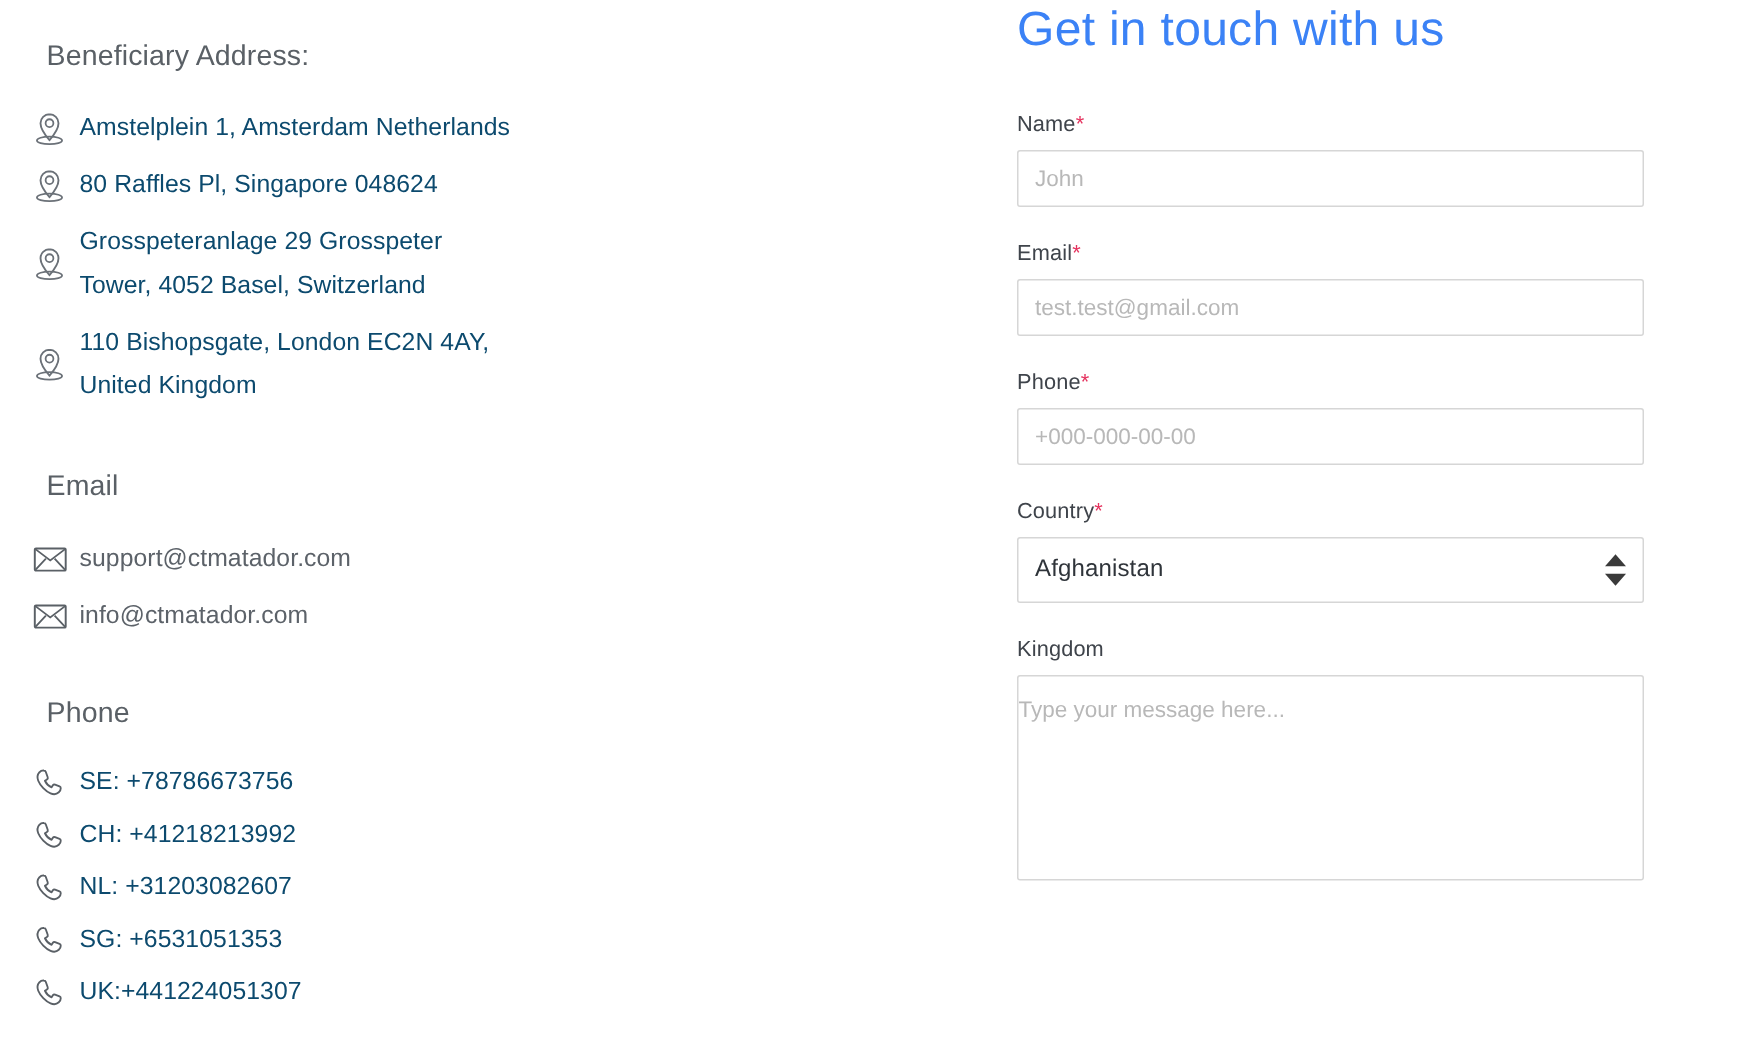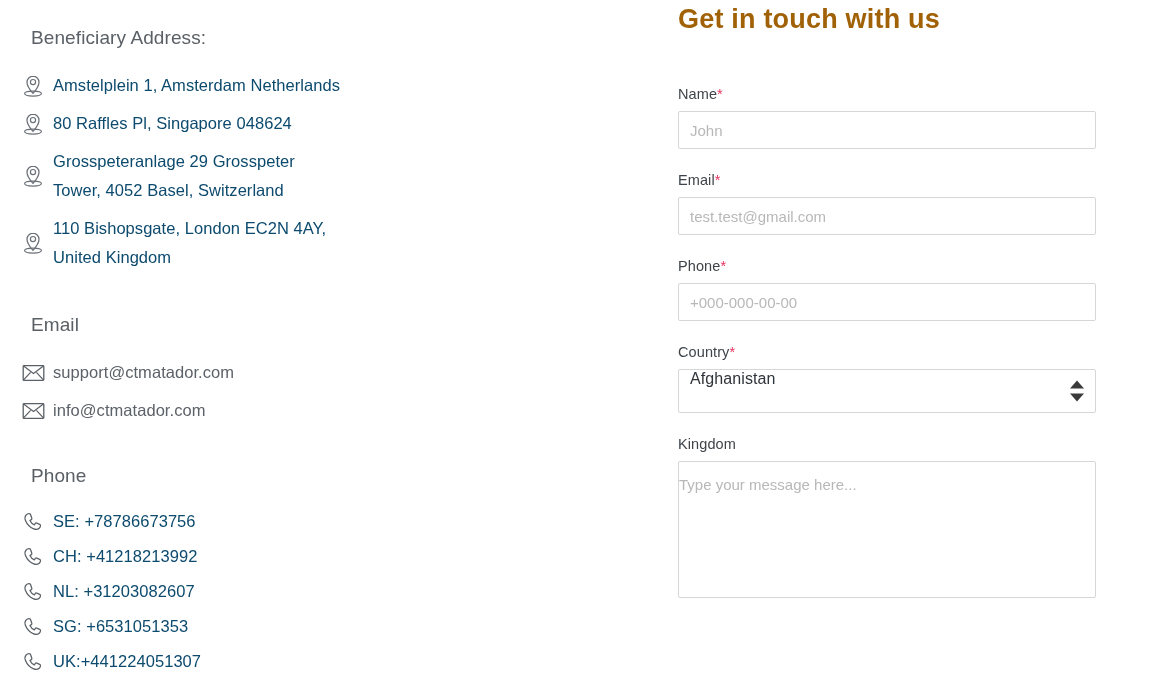--- a/index.html
+++ b/index.html
@@ -84,30 +84,30 @@
 
   
   .form-col {
     position: absolute;
     left: 678px;
     top: 0;
     width: 418px;
   }
 
   .form-title {
-    color: #a16207;
-    font-size: 27px;
-    font-weight: 700;
+    color: #3b82f6;
+    font-size: 32px;
+    font-weight: 400;
     letter-spacing: 0.2px;
     line-height: 30px;
     margin-top: 4px;
   }
 
   .field-group { margin-top: 23px; }
-  #group-name { margin-top: 52px; }
+  #group-name { margin-top: 41px; }
 
   .field-label {
     display: block;
     color: #3f444b;
     font-size: 14.5px;
     font-weight: 400;
     letter-spacing: 0.1px;
     margin-bottom: 9px;
   }
 
@@ -145,20 +145,21 @@
     padding: 13px 0;
     resize: none;
     line-height: 20px;
   }
 
   
   .select-box {
     position: relative;
     height: 44px;
     display: flex;
+    align-items: center;
     padding: 0 34px 0 11px;
     cursor: pointer;
   }
 
   .select-value {
     color: #2f343a;
     font-size: 16px;
     letter-spacing: 0.1px;
   }
 

